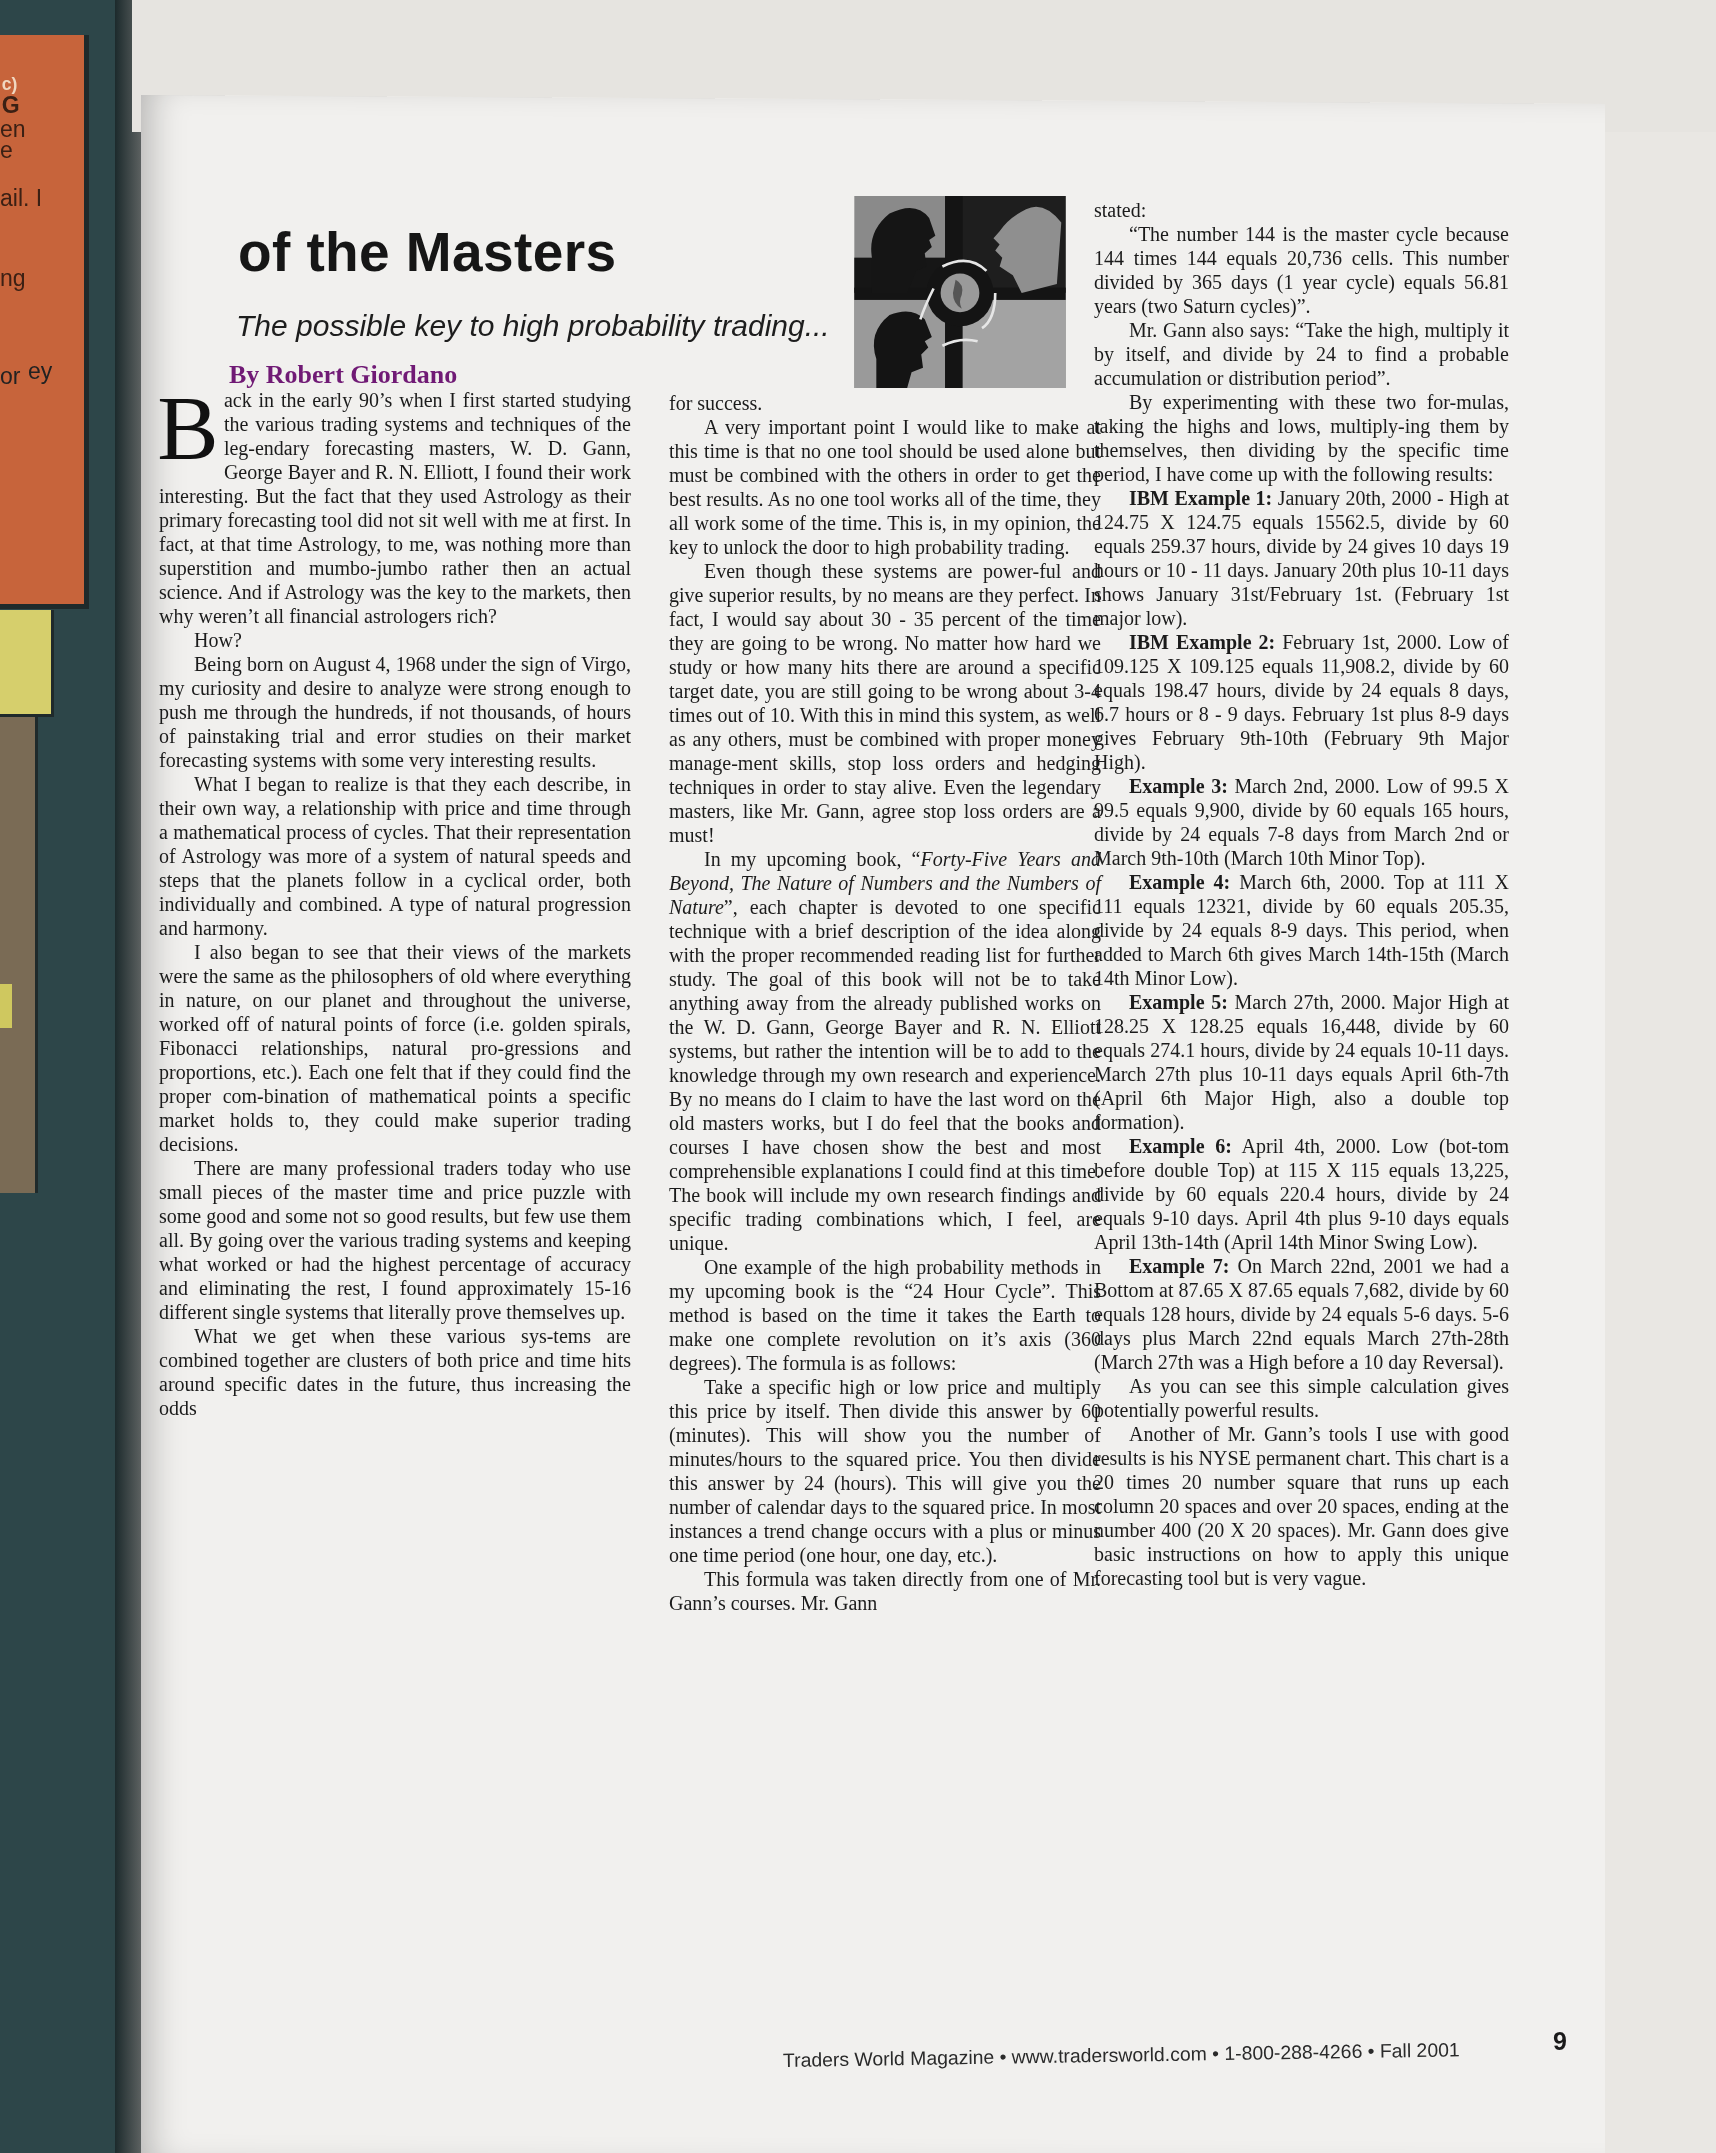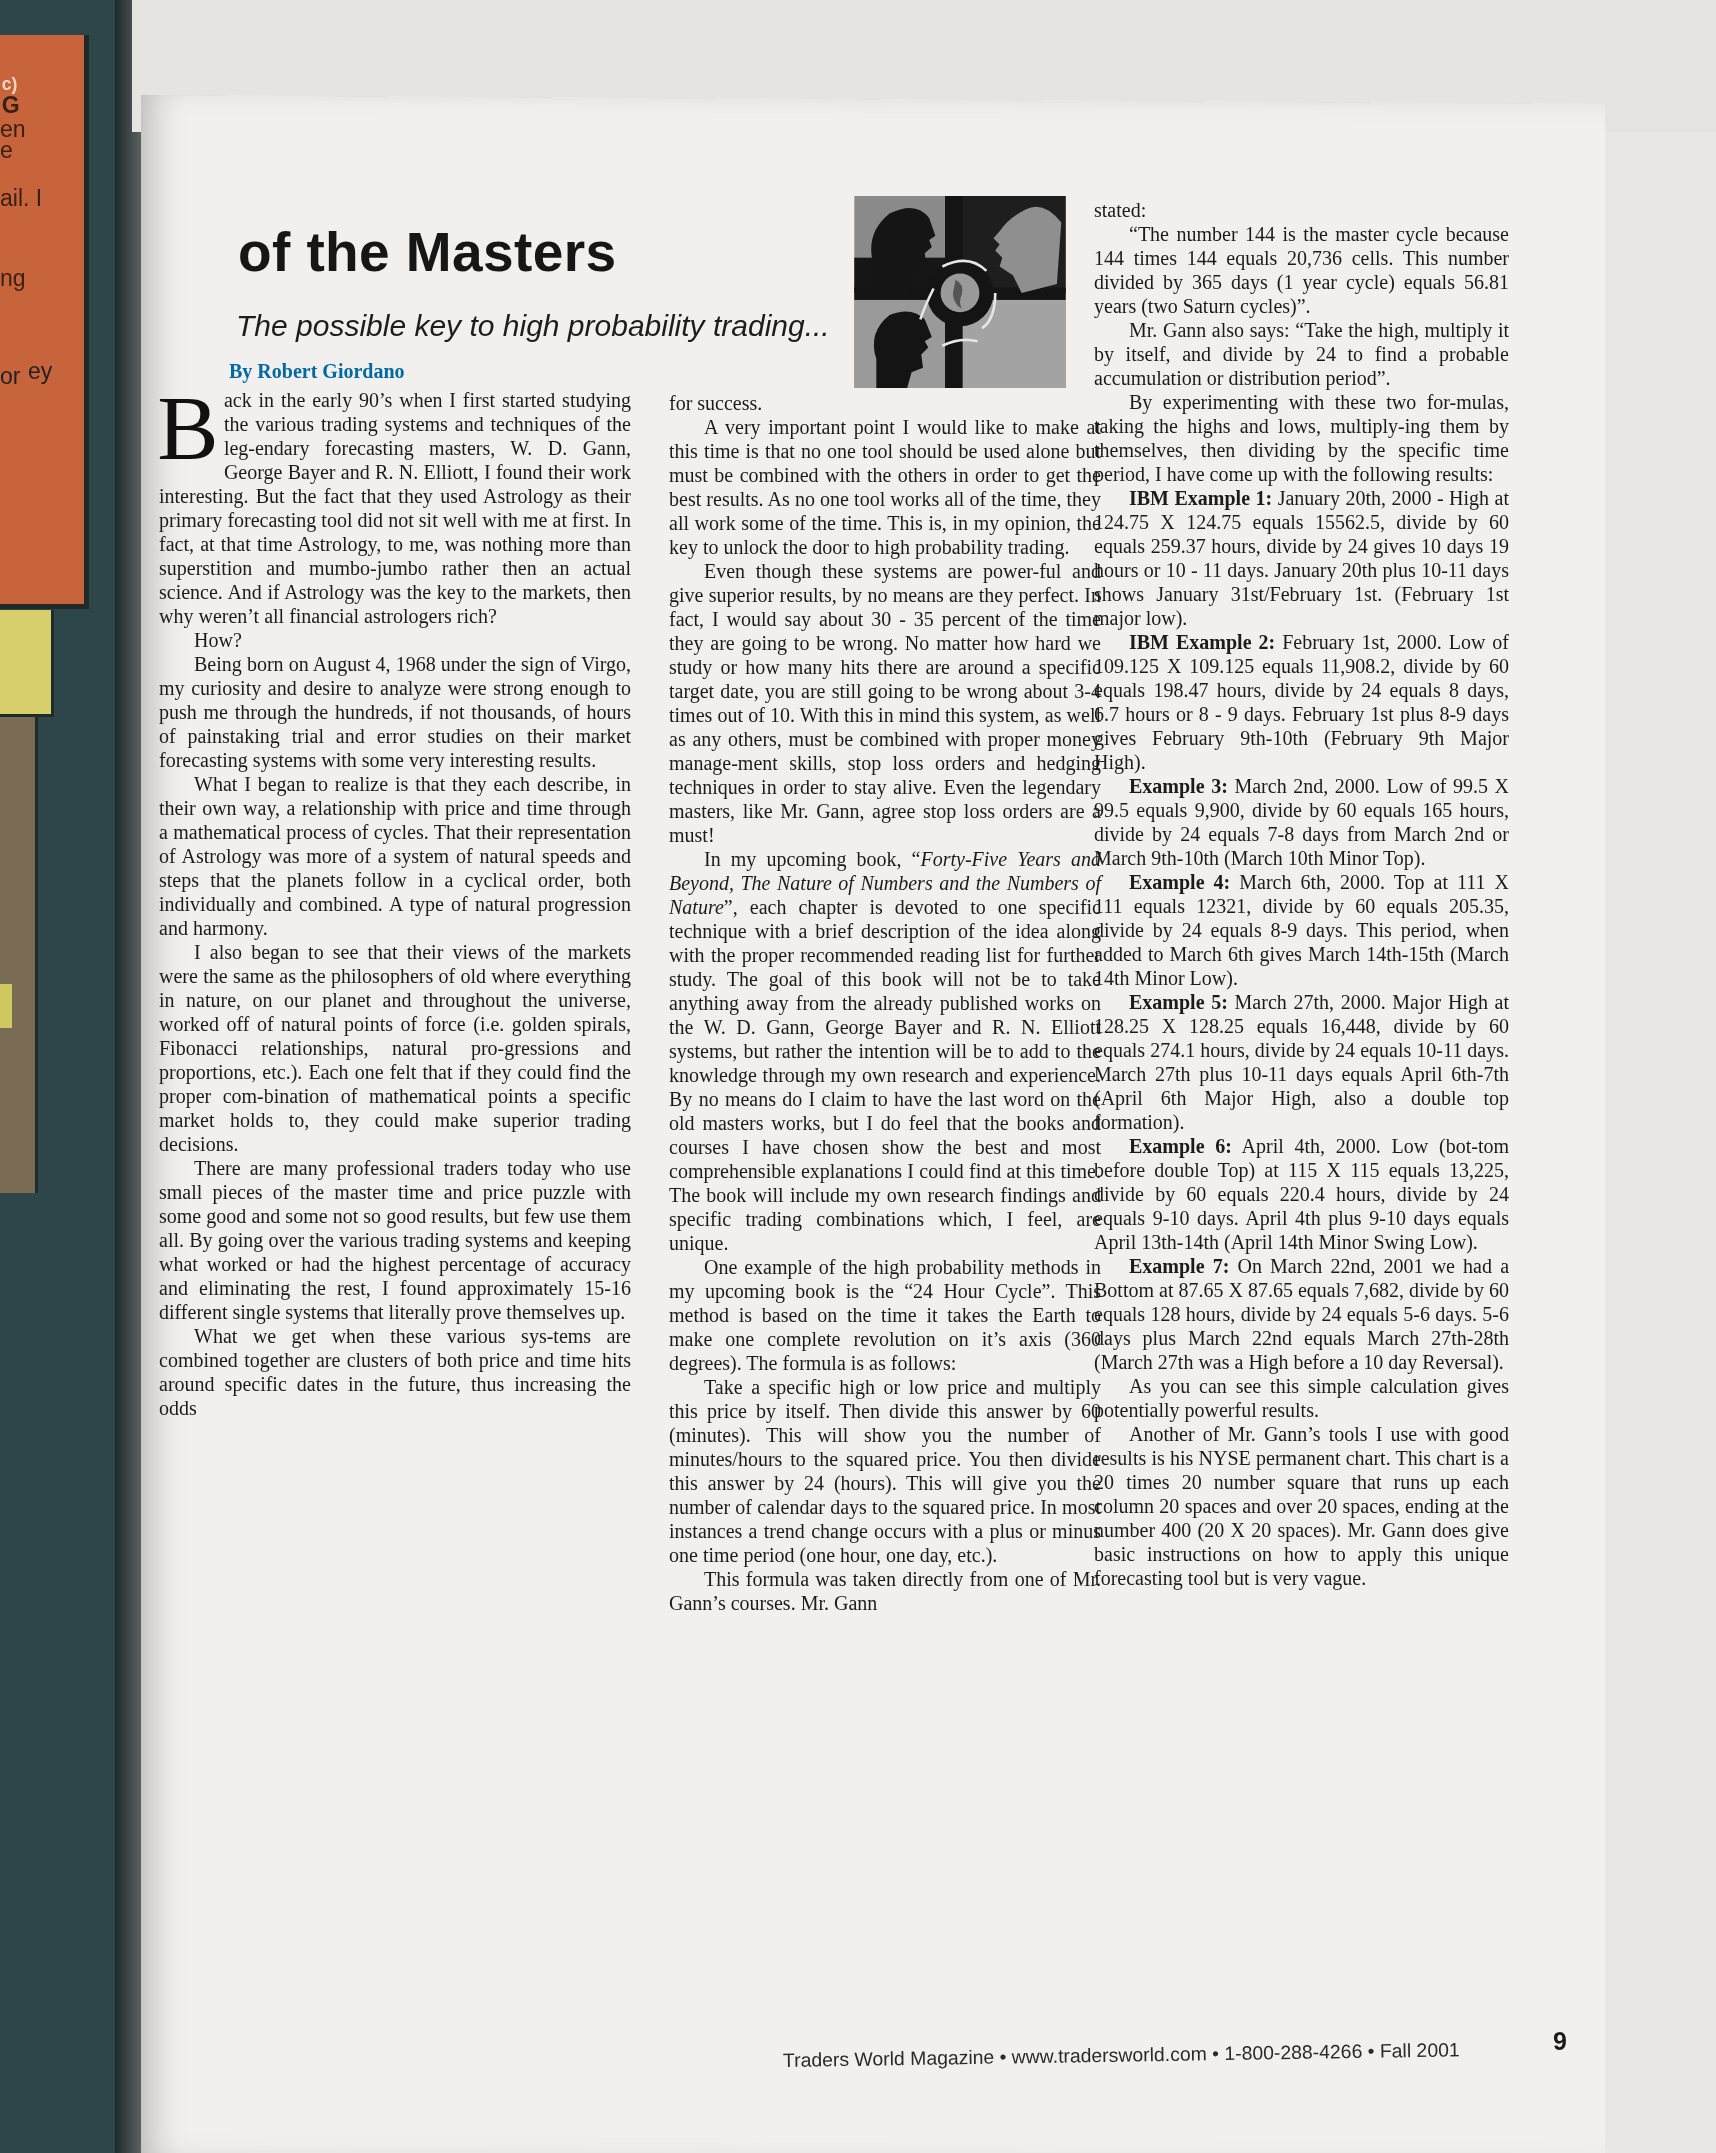--- a/index.html
+++ b/index.html
@@ -53,21 +53,21 @@
     font-family: "Liberation Sans", sans-serif; font-weight: bold;
     font-size: 55px; line-height: 51px; color: #161616; letter-spacing: 0.4px;
   }
   .subtitle {
     position: absolute; left: 236px; top: 309px; margin: 0;
     font-family: "Liberation Sans", sans-serif; font-style: italic;
     font-size: 30px; color: #1d1d1d;
   }
   .byline {
     position: absolute; left: 229px; top: 360px;
-    font-weight: bold; font-size: 20px; color: #0369a1;
+    font-weight: bold; font-size: 26px; color: #701a75;
   }
   .illustration {
     position: absolute; left: 854px; top: 196px; width: 212px; height: 192px;
   }
 
   
   .col {
     position: absolute; font-size: 20px; line-height: 24px; color: #1b1b1b;
     text-align: justify; hyphens: manual;
   }

